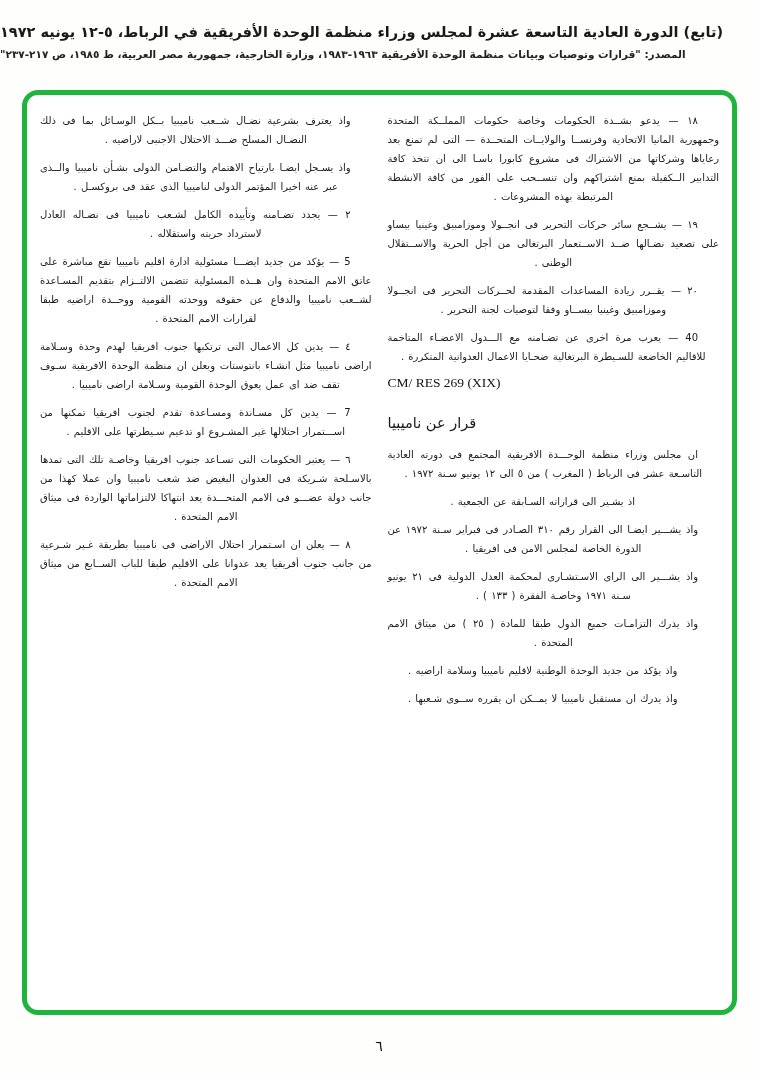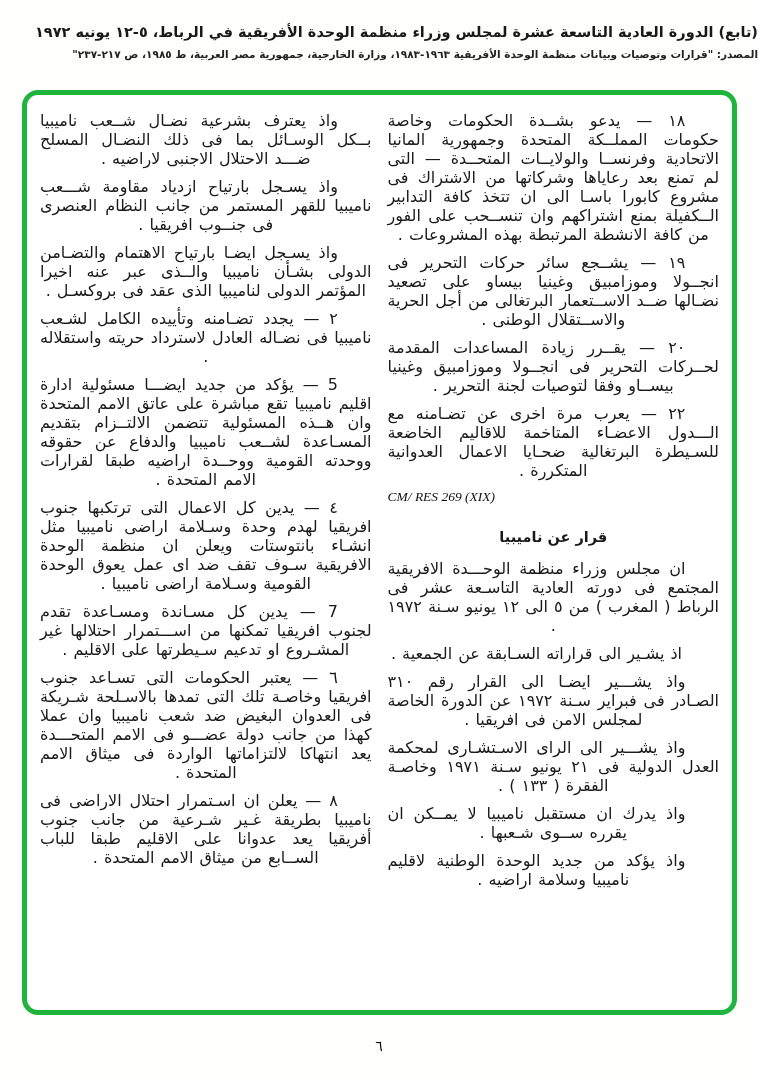--- a/index.html
+++ b/index.html
@@ -7,21 +7,21 @@
   html, body { background: #ffffff; }
   .page {
     position: relative;
     width: 758px; height: 1078px;
     margin: 0 auto;
     background: #fefefc;
     color: var(--ink);
     font-family: "DejaVu Sans", sans-serif;
     overflow: hidden;
   }
-  .header { text-align: right; padding-top: 24px; direction: rtl; }
+  .header { text-align: left; padding-top: 24px; direction: rtl; }
   .header-title {
     font-size: 14.5px; font-weight: bold; letter-spacing: 0;
   }
   .header-source {
     font-size: 10.5px; font-weight: bold; margin-top: 8px; color: #222;
   }
   .content-box {
     position: absolute;
     left: 22px; top: 90px;
     width: 715px; height: 925px;
@@ -29,40 +29,39 @@
     border-radius: 16px;
     padding: 16px 13px 10px 13px;
     direction: rtl;
     display: flex;
     gap: 16px;
     overflow: hidden;
     background: #fff;
   }
   .column { flex: 1 1 0; min-width: 0; }
   .para {
-    font-size: 16px;
+    font-size: 10px;
     line-height: 19px;
     text-align: justify;
     text-align-last: center;
     text-indent: 2.1em;
     margin-bottom: 9px;
     word-spacing: 1px;
   }
   .ref-line {
     direction: ltr;
     text-align: left;
     font-family: "Liberation Serif", serif;
     font-size: 13.5px;
     margin: 8px 0 24px 0;
     color: #111;
-    font-style: italic;
   }
   .section-title {
-    text-align: center;
-    font-weight: bold;
+    text-align: left;
+    font-weight: normal;
     font-size: 14.5px;
     margin: 8px 0 14px 0;
   }
   .page-number {
     position: absolute;
     left: 0; right: 0;
     bottom: 24px;
     text-align: center;
     font-size: 14px;
     color: #111;
@@ -78,41 +77,41 @@
     <div class="header-source">المصدر: "قرارات وتوصيات وبيانات منظمة الوحدة الأفريقية ١٩٦٣-١٩٨٣، وزارة الخارجية، جمهورية مصر العربية، ط ١٩٨٥، ص ٢١٧-٢٣٧"</div>
   </div>
 
   <div class="content-box">
 
     <div class="column">
       <div>
           <p class="para">١٨ — يدعو بشــدة الحكومات وخاصة حكومات المملــكة المتحدة وجمهورية المانيا الاتحادية وفرنســا والولايــات المتحــدة — التى لم تمنع بعد رعاياها وشركاتها من الاشتراك فى مشروع كابورا باسـا الى ان تتخذ كافة التدابير الــكفيلة بمنع اشتراكهم وان تنســحب على الفور من كافة الانشطة المرتبطة بهذه المشروعات .</p>
           <p class="para">١٩ — يشــجع سائر حركات التحرير فى انجــولا وموزامبيق وغينيا بيساو على تصعيد نضـالها ضــد الاســتعمار البرتغالى من أجل الحرية والاســتقلال الوطنى .</p>
           <p class="para">٢٠ — يقــرر زيادة المساعدات المقدمة لحــركات التحرير فى انجــولا وموزامبيق وغينيا بيســاو وفقا لتوصيات لجنة التحرير .</p>
-          <p class="para">٢٢ — يعرب مرة اخرى عن تضـامنه مع الـــدول الاعضـاء المتاخمة للاقاليم الخاضعة للسـيطرة البرتغالية ضحـايا الاعمال العدوانية المتكررة .</p>
+          <p class="para">40 — يعرب مرة اخرى عن تضـامنه مع الـــدول الاعضـاء المتاخمة للاقاليم الخاضعة للسـيطرة البرتغالية ضحـايا الاعمال العدوانية المتكررة .</p>
         </div>
 
       <div class="ref-line">CM/ RES 269 (XIX)</div>
 
       <div class="section-title">قرار عن ناميبيا</div>
 
       <div>
           <p class="para">ان مجلس وزراء منظمة الوحـــدة الافريقية المجتمع فى دورته العادية التاسـعة عشر فى الرباط ( المغرب ) من ٥ الى ١٢ يونيو سـنة ١٩٧٢ .</p>
           <p class="para">اذ يشـير الى قراراته السـابقة عن الجمعية .</p>
           <p class="para">واذ يشـــير ايضـا الى القرار رقم ٣١٠ الصـادر فى فبراير سـنة ١٩٧٢ عن الدورة الخاصة لمجلس الامن فى افريقيا .</p>
           <p class="para">واذ يشـــير الى الراى الاسـتشـارى لمحكمة العدل الدولية فى ٢١ يونيو سـنة ١٩٧١ وخاصـة الفقرة ( ١٣٣ ) .</p>
+          <p class="para">واذ يدرك التزامـات جميع الدول طبقا للمادة ( ٢٥ ) من ميثاق الامم المتحدة .</p>
+          <p class="para">واذ يؤكد من جديد الوحدة الوطنية لاقليم ناميبيا وسلامة اراضيه .</p>
           <p class="para">واذ يدرك ان مستقبل ناميبيا لا يمــكن ان يقرره ســوى شـعبها .</p>
-          <p class="para">واذ يؤكد من جديد الوحدة الوطنية لاقليم ناميبيا وسلامة اراضيه .</p>
         </div>
     </div>
 
     <div class="column">
       <div>
           <p class="para">واذ يعترف بشرعية نضـال شــعب ناميبيا بــكل الوسـائل بما فى ذلك النضـال المسلح ضـــد الاحتلال الاجنبى لاراضيه .</p>
-          <p class="para">واذ يسـجل بارتياح ازدياد مقاومة شـــعب ناميبيا للقهر المستمر من جانب النظام العنصرى فى جنــوب افريقيا .</p>
           <p class="para">واذ يسـجل ايضـا بارتياح الاهتمام والتضـامن الدولى بشـأن ناميبيا والــذى عبر عنه اخيرا المؤتمر الدولى لناميبيا الذى عقد فى بروكسـل .</p>
           <p class="para">٢ — يجدد تضـامنه وتأييده الكامل لشـعب ناميبيا فى نضـاله العادل لاسترداد حريته واستقلاله .</p>
           <p class="para">5 — يؤكد من جديد ايضـــا مسئولية ادارة اقليم ناميبيا تقع مباشرة على عاتق الامم المتحدة وان هــذه المسئولية تتضمن الالتــزام بتقديم المسـاعدة لشــعب ناميبيا والدفاع عن حقوقه ووحدته القومية ووحــدة اراضيه طبقا لقرارات الامم المتحدة .</p>
           <p class="para">٤ — يدين كل الاعمال التى ترتكبها جنوب افريقيا لهدم وحدة وسـلامة اراضى ناميبيا مثل انشـاء بانتوستات ويعلن ان منظمة الوحدة الافريقية سـوف تقف ضد اى عمل يعوق الوحدة القومية وسـلامة اراضى ناميبيا .</p>
           <p class="para">7 — يدين كل مسـاندة ومسـاعدة تقدم لجنوب افريقيا تمكنها من اســـتمرار احتلالها غير المشـروع او تدعيم سـيطرتها على الاقليم .</p>
           <p class="para">٦ — يعتبر الحكومات التى تسـاعد جنوب افريقيا وخاصـة تلك التى تمدها بالاسـلحة شـريكة فى العدوان البغيض ضد شعب ناميبيا وان عملا كهذا من جانب دولة عضـــو فى الامم المتحـــدة يعد انتهاكا لالتزاماتها الواردة فى ميثاق الامم المتحدة .</p>
           <p class="para">٨ — يعلن ان اسـتمرار احتلال الاراضى فى ناميبيا بطريقة غـير شـرعية من جانب جنوب أفريقيا يعد عدوانا على الاقليم طبقا للباب الســابع من ميثاق الامم المتحدة .</p>
         </div>
     </div>
 

